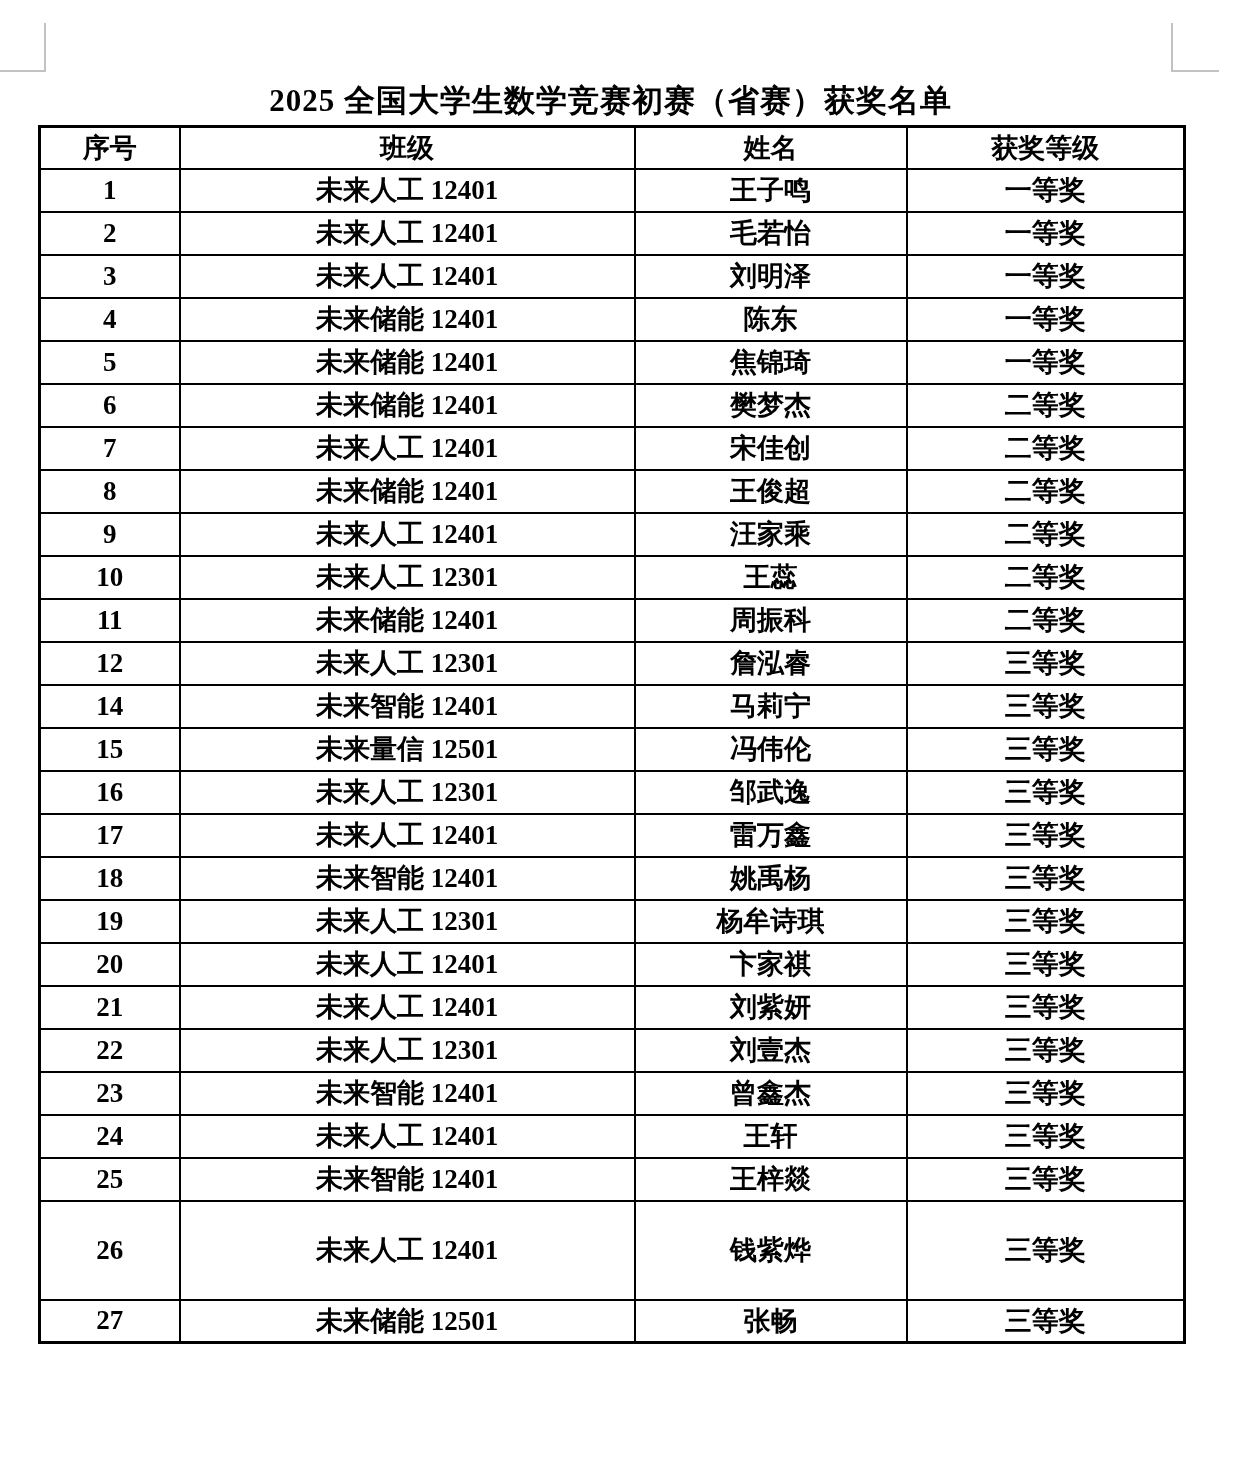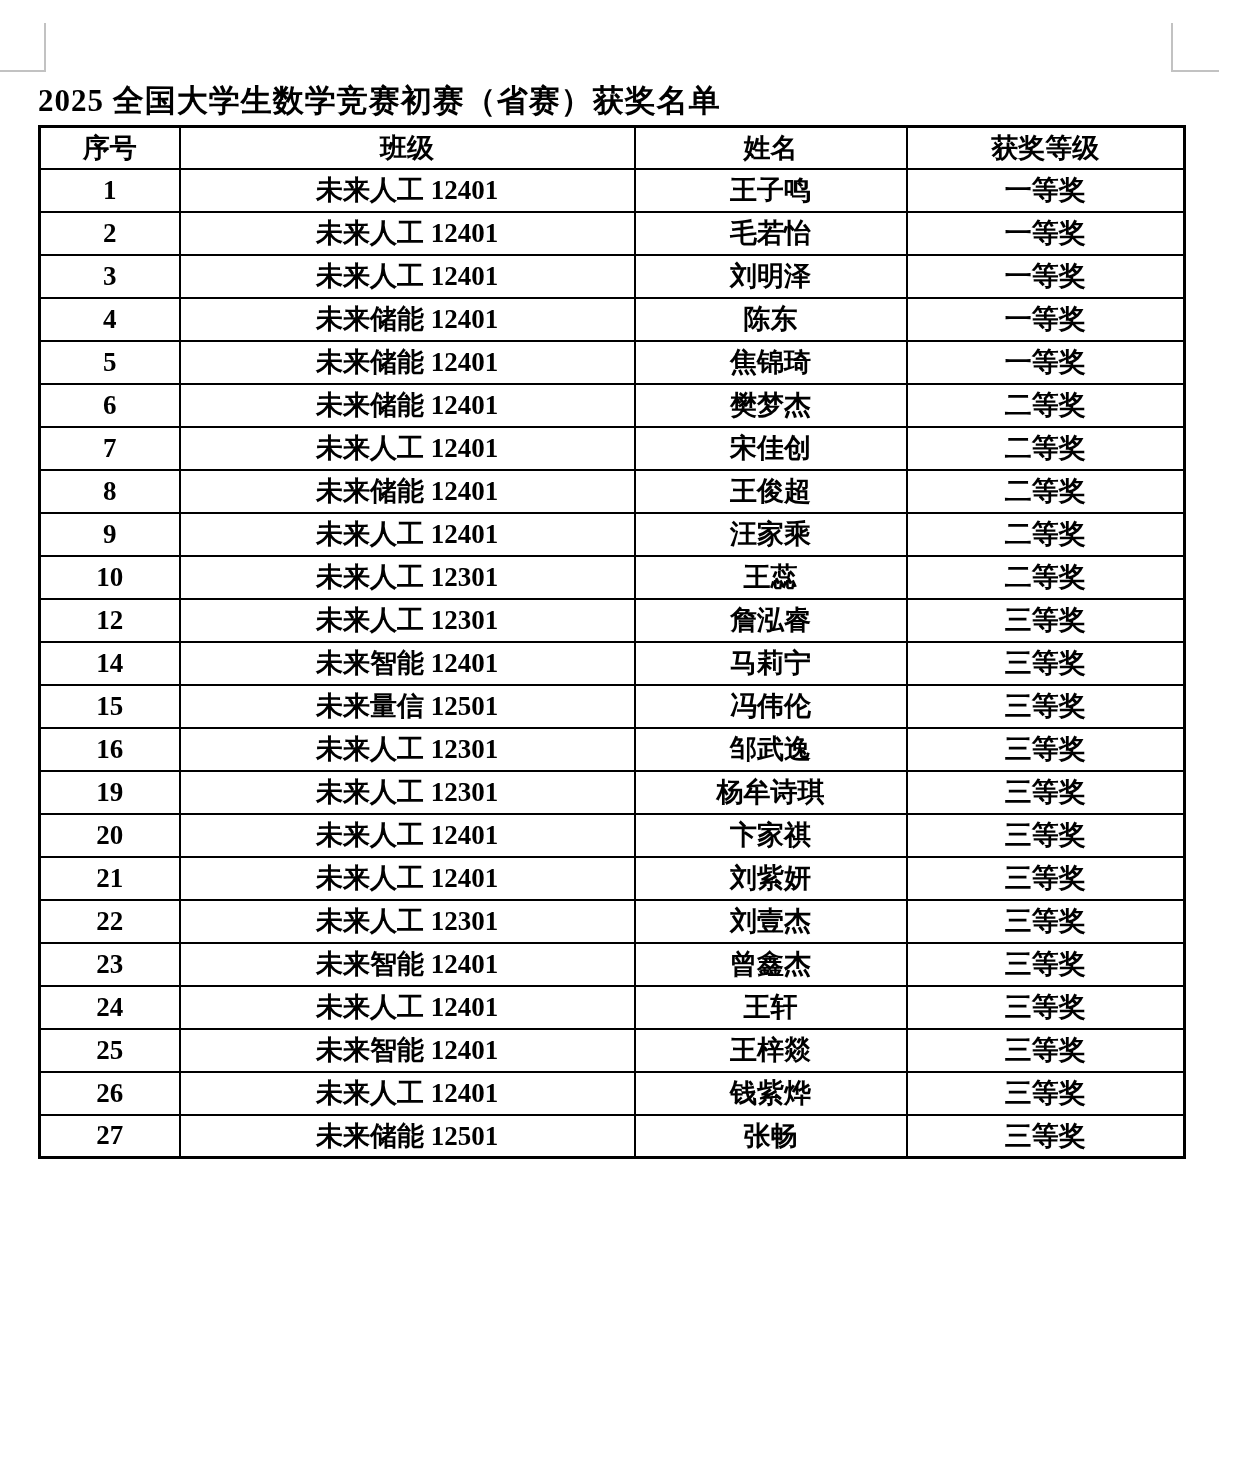--- a/index.html
+++ b/index.html
@@ -22,21 +22,21 @@
   .mark-tl-v { left: 44px;  top: 23px; width: 2px; height: 49px; }
   .mark-tl-h { left: 0;     top: 70px; width: 46px; height: 2px; }
   .mark-tr-v { left: 1171px; top: 23px; width: 2px; height: 49px; }
   .mark-tr-h { left: 1171px; top: 70px; width: 48px; height: 2px; }
 
   .doc-title {
     position: absolute;
     top: 80px;
     left: 38px;
     width: 1145px;
-    text-align: left;
+    text-align: center;
     font-size: 31px;
     font-weight: bold;
     letter-spacing: 1px;
     white-space: nowrap;
   }
 
   table.award-table {
     position: absolute;
     top: 125px;
     left: 38px;
@@ -146,20 +146,26 @@
         <td>汪家乘</td>
         <td>二等奖</td>
       </tr>
       <tr>
         <td>10</td>
         <td>未来人工 12301</td>
         <td>王蕊</td>
         <td>二等奖</td>
       </tr>
       <tr>
+        <td>11</td>
+        <td>未来储能 12401</td>
+        <td>周振科</td>
+        <td>二等奖</td>
+      </tr>
+      <tr>
         <td>12</td>
         <td>未来人工 12301</td>
         <td>詹泓睿</td>
         <td>三等奖</td>
       </tr>
       <tr>
         <td>14</td>
         <td>未来智能 12401</td>
         <td>马莉宁</td>
         <td>三等奖</td>
@@ -170,20 +176,32 @@
         <td>冯伟伦</td>
         <td>三等奖</td>
       </tr>
       <tr>
         <td>16</td>
         <td>未来人工 12301</td>
         <td>邹武逸</td>
         <td>三等奖</td>
       </tr>
       <tr>
+        <td>17</td>
+        <td>未来人工 12401</td>
+        <td>雷万鑫</td>
+        <td>三等奖</td>
+      </tr>
+      <tr>
+        <td>18</td>
+        <td>未来智能 12401</td>
+        <td>姚禹杨</td>
+        <td>三等奖</td>
+      </tr>
+      <tr>
         <td>19</td>
         <td>未来人工 12301</td>
         <td>杨牟诗琪</td>
         <td>三等奖</td>
       </tr>
       <tr>
         <td>20</td>
         <td>未来人工 12401</td>
         <td>卞家祺</td>
         <td>三等奖</td>

